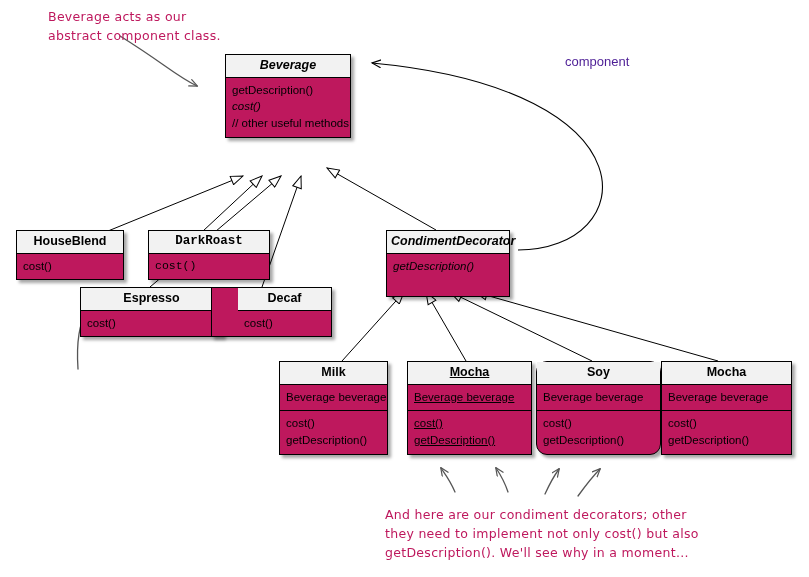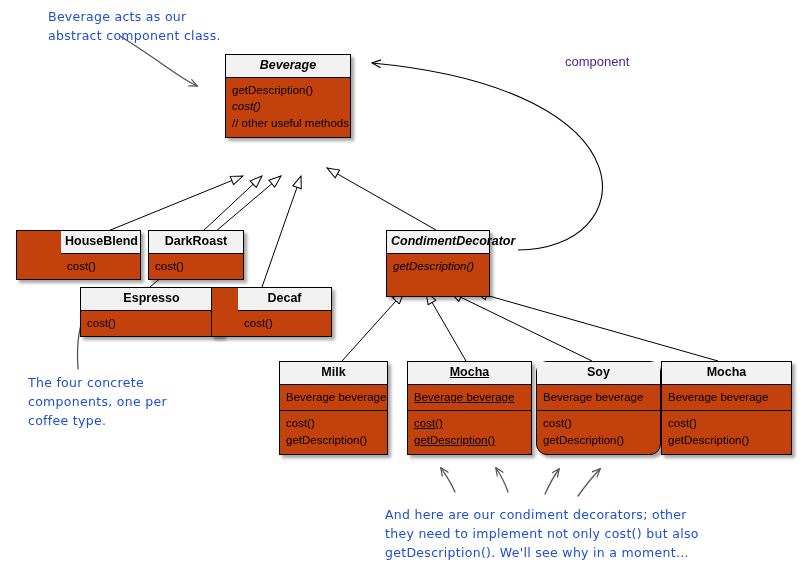--- a/index.html
+++ b/index.html
@@ -21,21 +21,21 @@
     top: 0;
     width: 809px;
     height: 577px;
     pointer-events: none;
   }
 
   
   .uml {
     position: absolute;
     box-sizing: border-box;
-    background: #c2410c;
+    background: #be185d;
     border: 1px solid #000000;
     box-shadow: 3px 3px 3px rgba(0,0,0,0.35);
   }
   .uml .title {
     text-align: center;
     font-size: 12.5px;
     font-weight: bold;
     padding: 4px 4px 4px 4px;
     border-bottom: 1px solid #000000;
     background: #f2f2f2;
@@ -49,21 +49,21 @@
   }
   .uml .compartment.bordered { border-bottom: 1px solid #000000; }
   .uml .row { white-space: nowrap; }
   .uml .row.italic { font-style: italic; }
 
   
   .note {
     position: absolute;
     font-family: "DejaVu Sans", sans-serif;
     font-size: 12.5px;
-    color: #1d4ed8;
+    color: #be185d;
     line-height: 1.5;
     letter-spacing: 0.3px;
     white-space: pre-line;
   }
   .label-plain {
     position: absolute;
     font-family: "Liberation Sans", sans-serif;
     font-size: 13px;
     color: #4c1d95;
   }
@@ -118,49 +118,49 @@
 
   <div class="uml" style="left:225px; top:54px; width:126px;">
     <div class="title italic">Beverage</div>
     <div class="compartment">
       <div class="row">getDescription()</div>
       <div class="row italic">cost()</div>
       <div class="row">// other useful methods</div>
     </div>
   </div>
 
-  <div class="uml" style="left:16px; top:230px; width:125px;padding-left:44px;">
+  <div class="uml" style="left:16px; top:230px; width:108px;">
     <div class="title">HouseBlend</div>
     <div class="compartment">
       <div class="row">cost()</div>
     </div>
   </div>
 
-  <div class="uml" style="left:148px; top:230px; width:96px;">
+  <div class="uml" style="left:148px; top:230px; width:122px;font-family:Liberation Mono, monospace;">
     <div class="title">DarkRoast</div>
     <div class="compartment">
       <div class="row">cost()</div>
     </div>
   </div>
 
   <div class="uml" style="left:80px; top:287px; width:143px;">
     <div class="title">Espresso</div>
     <div class="compartment">
       <div class="row">cost()</div>
     </div>
   </div>
 
   <div class="uml" style="left:211px; top:287px; width:121px;padding-left:26px;">
     <div class="title">Decaf</div>
     <div class="compartment">
       <div class="row">cost()</div>
     </div>
   </div>
 
-  <div class="uml" style="left:386px; top:230px; width:104px;">
+  <div class="uml" style="left:386px; top:230px; width:124px;">
     <div class="title italic">CondimentDecorator</div>
     <div class="compartment">
       <div class="row italic">getDescription()</div>
       <div class="row">&nbsp;</div>
     </div>
   </div>
 
   <div class="uml" style="left:279px; top:361px; width:109px;">
     <div class="title">Milk</div>
     <div class="compartment bordered">
@@ -203,21 +203,18 @@
       <div class="row">cost()</div>
       <div class="row">getDescription()</div>
     </div>
   </div>
 
   <div class="label-plain" style="left:565px; top:54px;">component</div>
 
   <div class="note" style="left:48px; top:8px;">Beverage acts as our
 abstract component class.</div>
 
-  <div class="note" style="left:28px; top:374px;">The four concrete
-components, one per
-coffee type.</div>
 
   <div class="note" style="left:385px; top:506px;">And here are our condiment decorators; other
 they need to implement not only cost() but also
 getDescription(). We'll see why in a moment...</div>
 
 </div>
 
 </body></html>

